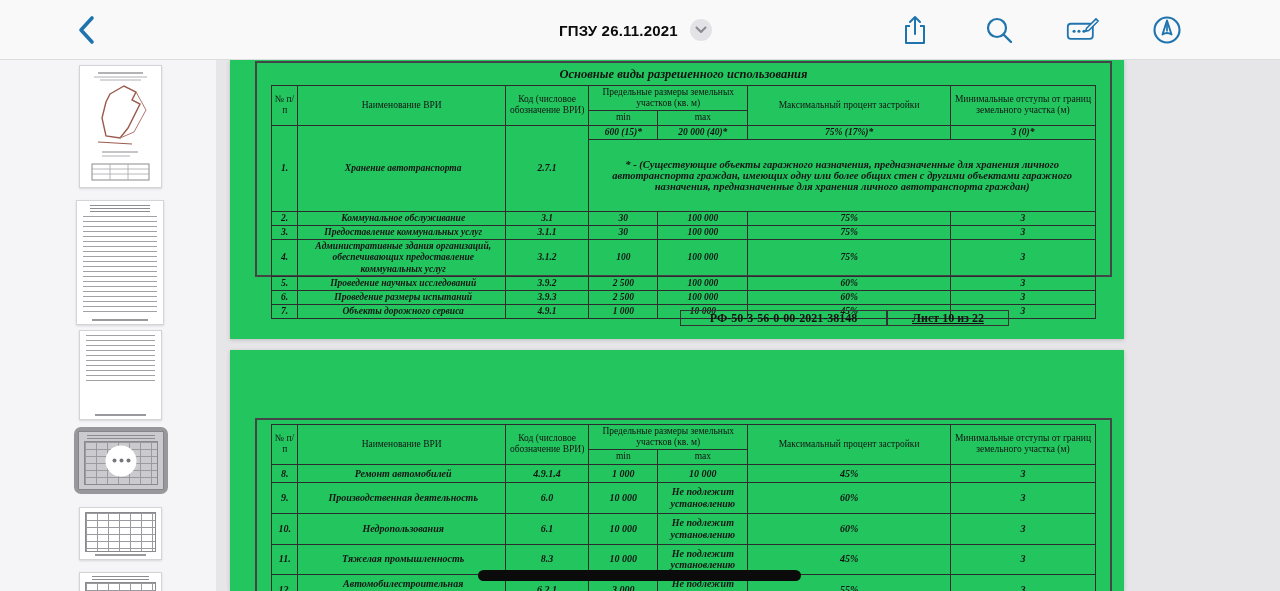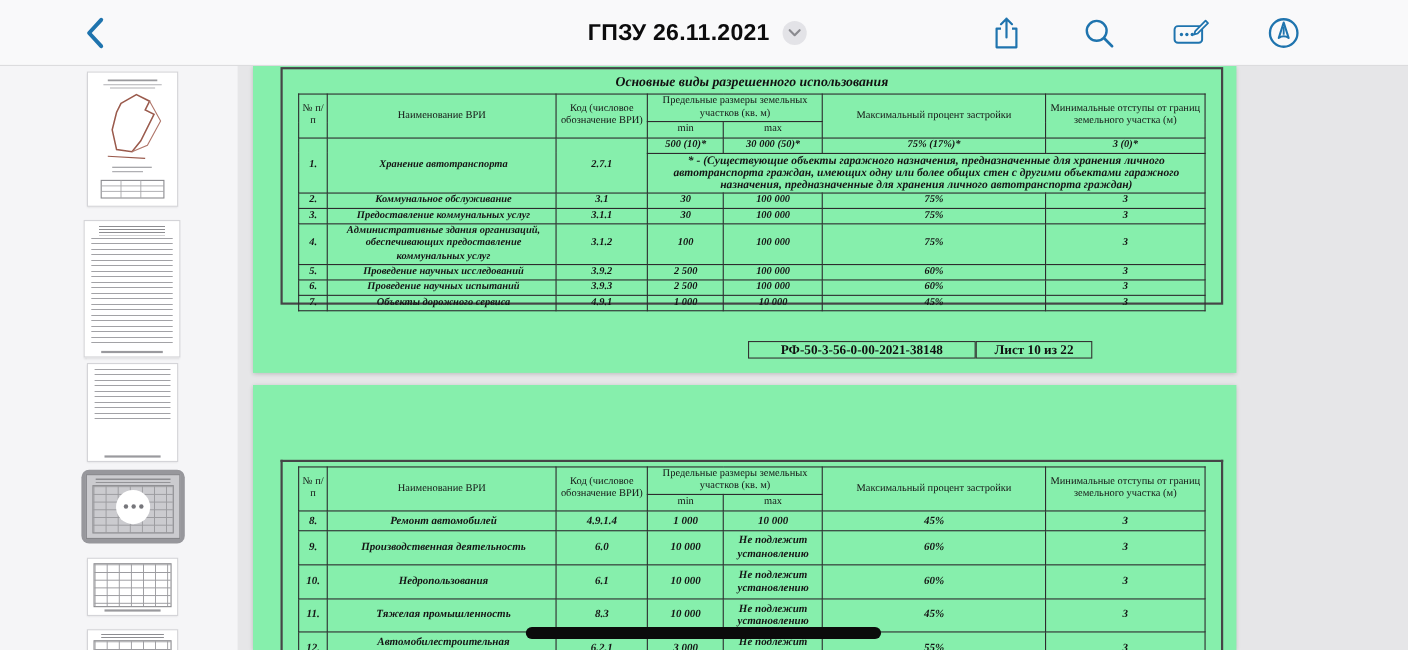--- a/index.html
+++ b/index.html
@@ -5,21 +5,21 @@
   * { margin:0; padding:0; box-sizing:border-box; }
   html,body { width:1280px; height:591px; overflow:hidden; background:#e6e6e8;
               font-family:"Liberation Sans", sans-serif; }
 
   
   .toolbar { position:absolute; left:0; top:0; width:1280px; height:60px;
              background:#f9f9fa; border-bottom:1px solid #dcdcde; z-index:50; }
   .back-btn { position:absolute; left:70px; top:12px; width:36px; height:36px; cursor:pointer; }
   .title-group { position:absolute; left:50%; top:0; height:60px; transform:translateX(-53%);
                  display:flex; align-items:center; gap:12px; }
-  .doc-title-text { font-size:21px; font-weight:bold; color:#0c0c0d; letter-spacing:.2px; }
+  .doc-title-text { font-size:15px; font-weight:bold; color:#0c0c0d; letter-spacing:.2px; }
   .title-chevron { width:22px; height:22px; border-radius:50%; background:#e3e3e7;
                    display:flex; align-items:center; justify-content:center; cursor:pointer; }
   .toolbar-icons { position:absolute; right:96px; top:0; height:60px;
                    display:flex; align-items:center; gap:50px; }
   .tb-icon { width:34px; height:34px; display:flex; align-items:center; justify-content:center; cursor:pointer; }
 
   
   .sidebar { position:absolute; left:0; top:60px; width:216px; height:531px;
              background:#f5f5f7; z-index:10; }
   .thumb { position:absolute; background:#fff; border:1px solid #d4d4d8;
@@ -42,47 +42,47 @@
                        linear-gradient(90deg,#9b9b9f 1px,transparent 1px);
       background-size:100% 7px,11px 100%; }
   .dots-circle { position:absolute; left:50%; top:50%; transform:translate(-50%,-50%);
                  width:31px; height:31px; border-radius:50%; background:#fff;
                  display:flex; align-items:center; justify-content:center; gap:3px; }
   .dots-circle i { width:4px; height:4px; border-radius:50%; background:#76767b; }
   .thumb-footer-line { position:absolute; bottom:3px; left:18%; width:64%; height:2px;
                        background:#9a9a9e; }
 
   
-  .page { position:absolute; left:230px; width:894px; background:#86efac;
+  .page { position:absolute; left:230px; width:894px; background:#22c55e;
           box-shadow:0 1px 4px rgba(0,0,0,.18); z-index:5; overflow:hidden; }
   .page1 { top:60px;  height:279px; }
   .page2 { top:350px; height:241px; }
   .sheet-frame { position:absolute; border:2px solid #454547; }
   .frame1 { left:25px; top:1px; width:857px; height:216px; padding:3px 14px 0; }
   .frame2 { left:25px; top:68px; width:857px; height:200px; border-bottom:none; padding:4px 14px 0; }
 
   .doc-heading { text-align:center; font-family:"Liberation Serif", serif;
                  font-weight:bold; font-style:italic; font-size:12.5px; color:#111;
                  margin:1px 0 3px; }
   table.doc-table { width:100%; border-collapse:collapse; table-layout:fixed;
                     font-family:"Liberation Serif", serif; color:#141414; }
   .doc-table th, .doc-table td { border:1px solid #2c2c2e; text-align:center;
                     vertical-align:middle; padding:1px 2px; }
   .doc-table th { font-weight:normal; font-size:9.5px; line-height:1.18; }
   .doc-table td { font-weight:bold; font-style:italic; font-size:9.5px; line-height:1.18; }
   .t2tab td { font-size:10px; padding:3px 2px; }
   .doc-table td.name-cell { text-align:center; padding-left:5px; }
-  .doc-table td.note-cell { font-size:10.5px; line-height:1.05; padding:1px 6px; }
+  .doc-table td.note-cell { font-size:10.5px; line-height:1.05; padding:19px 6px; }
 
   .page-footer { position:absolute; left:450px; top:250px; height:16px; display:flex;
                  font-family:"Liberation Serif", serif; font-weight:bold; font-size:12px; color:#111; }
   .page-footer div { border:1px solid #333; display:flex; align-items:center;
                      justify-content:center; }
   .pf-num { width:207px; border-right:none; }
-  .pf-sheet { width:106px; }
+  .pf-sheet { width:122px;text-decoration:underline; }
 
   .redaction-bar { position:absolute; left:248px; top:220px; width:323px; height:11px;
                    background:#0b0b0b; border-radius:6px; z-index:20; }
 
   svg { display:block; }
 </style>
 </head>
 <body>
 
 <div class="toolbar">
@@ -210,22 +210,22 @@
           <tr>
             <th>min</th>
             <th>max</th>
           </tr>
         </thead>
         <tbody>
           <tr>
             <td rowspan="2">1.</td>
             <td class="name-cell" rowspan="2">Хранение автотранспорта</td>
             <td rowspan="2">2.7.1</td>
-            <td>500 (10)*</td>
-            <td>30 000 (50)*</td>
+            <td>600 (15)*</td>
+            <td>20 000 (40)*</td>
             <td>75% (17%)*</td>
             <td>3 (0)*</td>
           </tr>
           <tr>
             <td class="note-cell" colspan="4">* - (Существующие объекты гаражного назначения, предназначенные для хранения личного автотранспорта граждан, имеющих одну или более общих стен с другими объектами гаражного назначения, предназначенные для хранения личного автотранспорта граждан)</td>
           </tr>
           <tr>
             <td>2.</td>
             <td class="name-cell">Коммунальное обслуживание</td>
             <td>3.1</td>
@@ -256,21 +256,21 @@
             <td>5.</td>
             <td class="name-cell">Проведение научных исследований</td>
             <td>3.9.2</td>
             <td>2 500</td>
             <td>100 000</td>
             <td>60%</td>
             <td>3</td>
           </tr>
           <tr>
             <td>6.</td>
-            <td class="name-cell">Проведение научных испытаний</td>
+            <td class="name-cell">Проведение размеры испытаний</td>
             <td>3.9.3</td>
             <td>2 500</td>
             <td>100 000</td>
             <td>60%</td>
             <td>3</td>
           </tr>
           <tr>
             <td>7.</td>
             <td class="name-cell">Объекты дорожного сервиса</td>
             <td>4.9.1</td>

